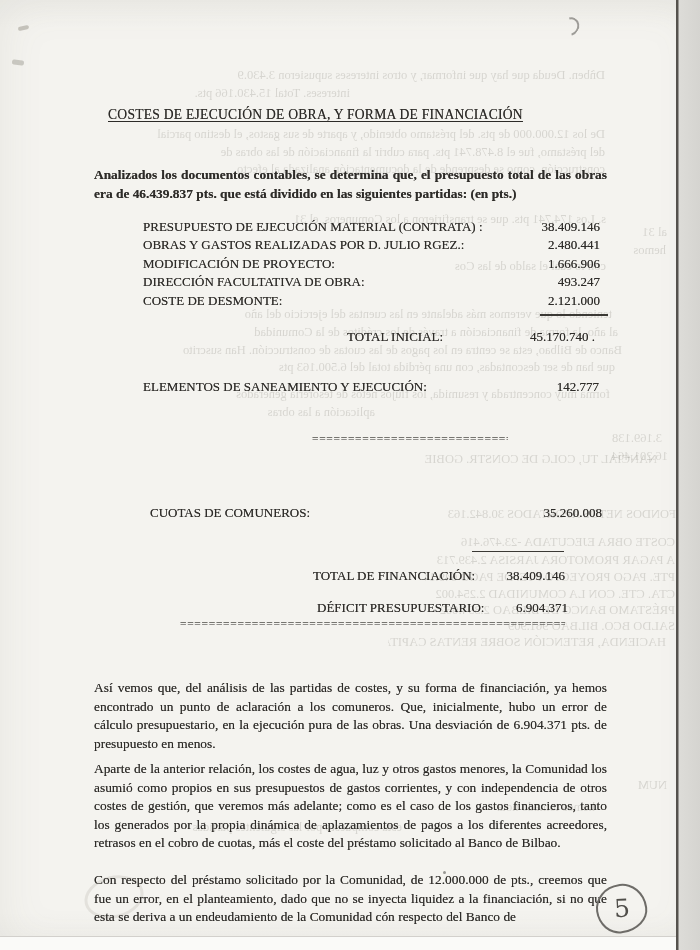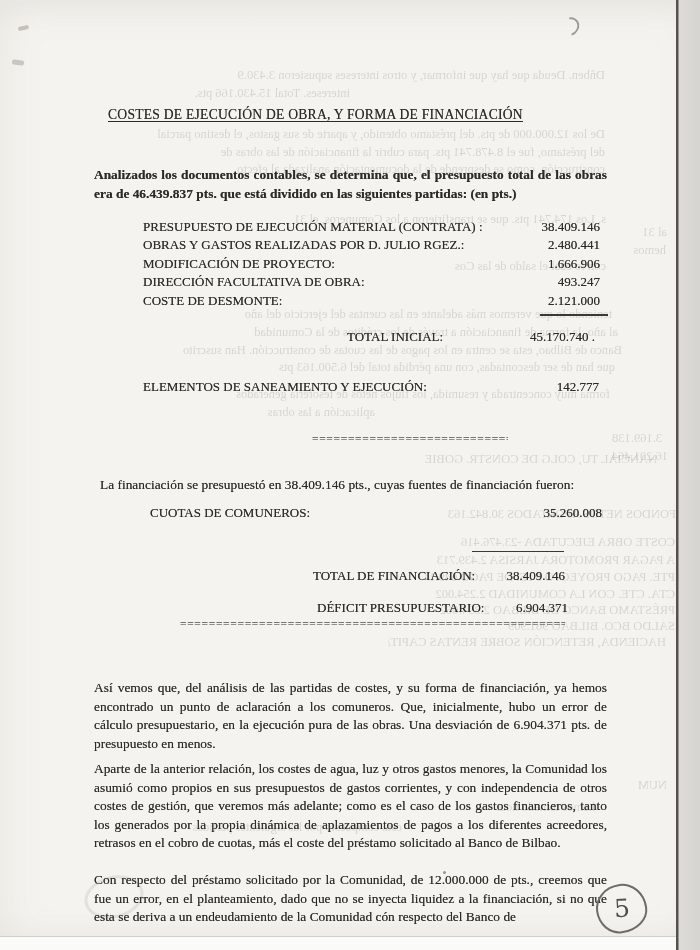--- a/index.html
+++ b/index.html
@@ -134,21 +134,20 @@
     </div>
 
     <div class="mrow row-saneamiento">
       <span>ELEMENTOS DE SANEAMIENTO Y EJECUCIÓN:</span>
       <span>142.777</span>
     </div>
 
 
     <div class="eqline eq1">========================================</div>
 
-    <div class="fin-intro">La financiación se presupuestó en 38.409.146 pts., cuyas fuentes de financiación fueron:</div>
 
     <div class="mlist block2">
       <div class="mitem">
         <span>CUOTAS DE COMUNEROS:</span>
         <span>35.260.008</span>
       </div>
     </div>
 
     <div class="rule rule2"></div>
 

